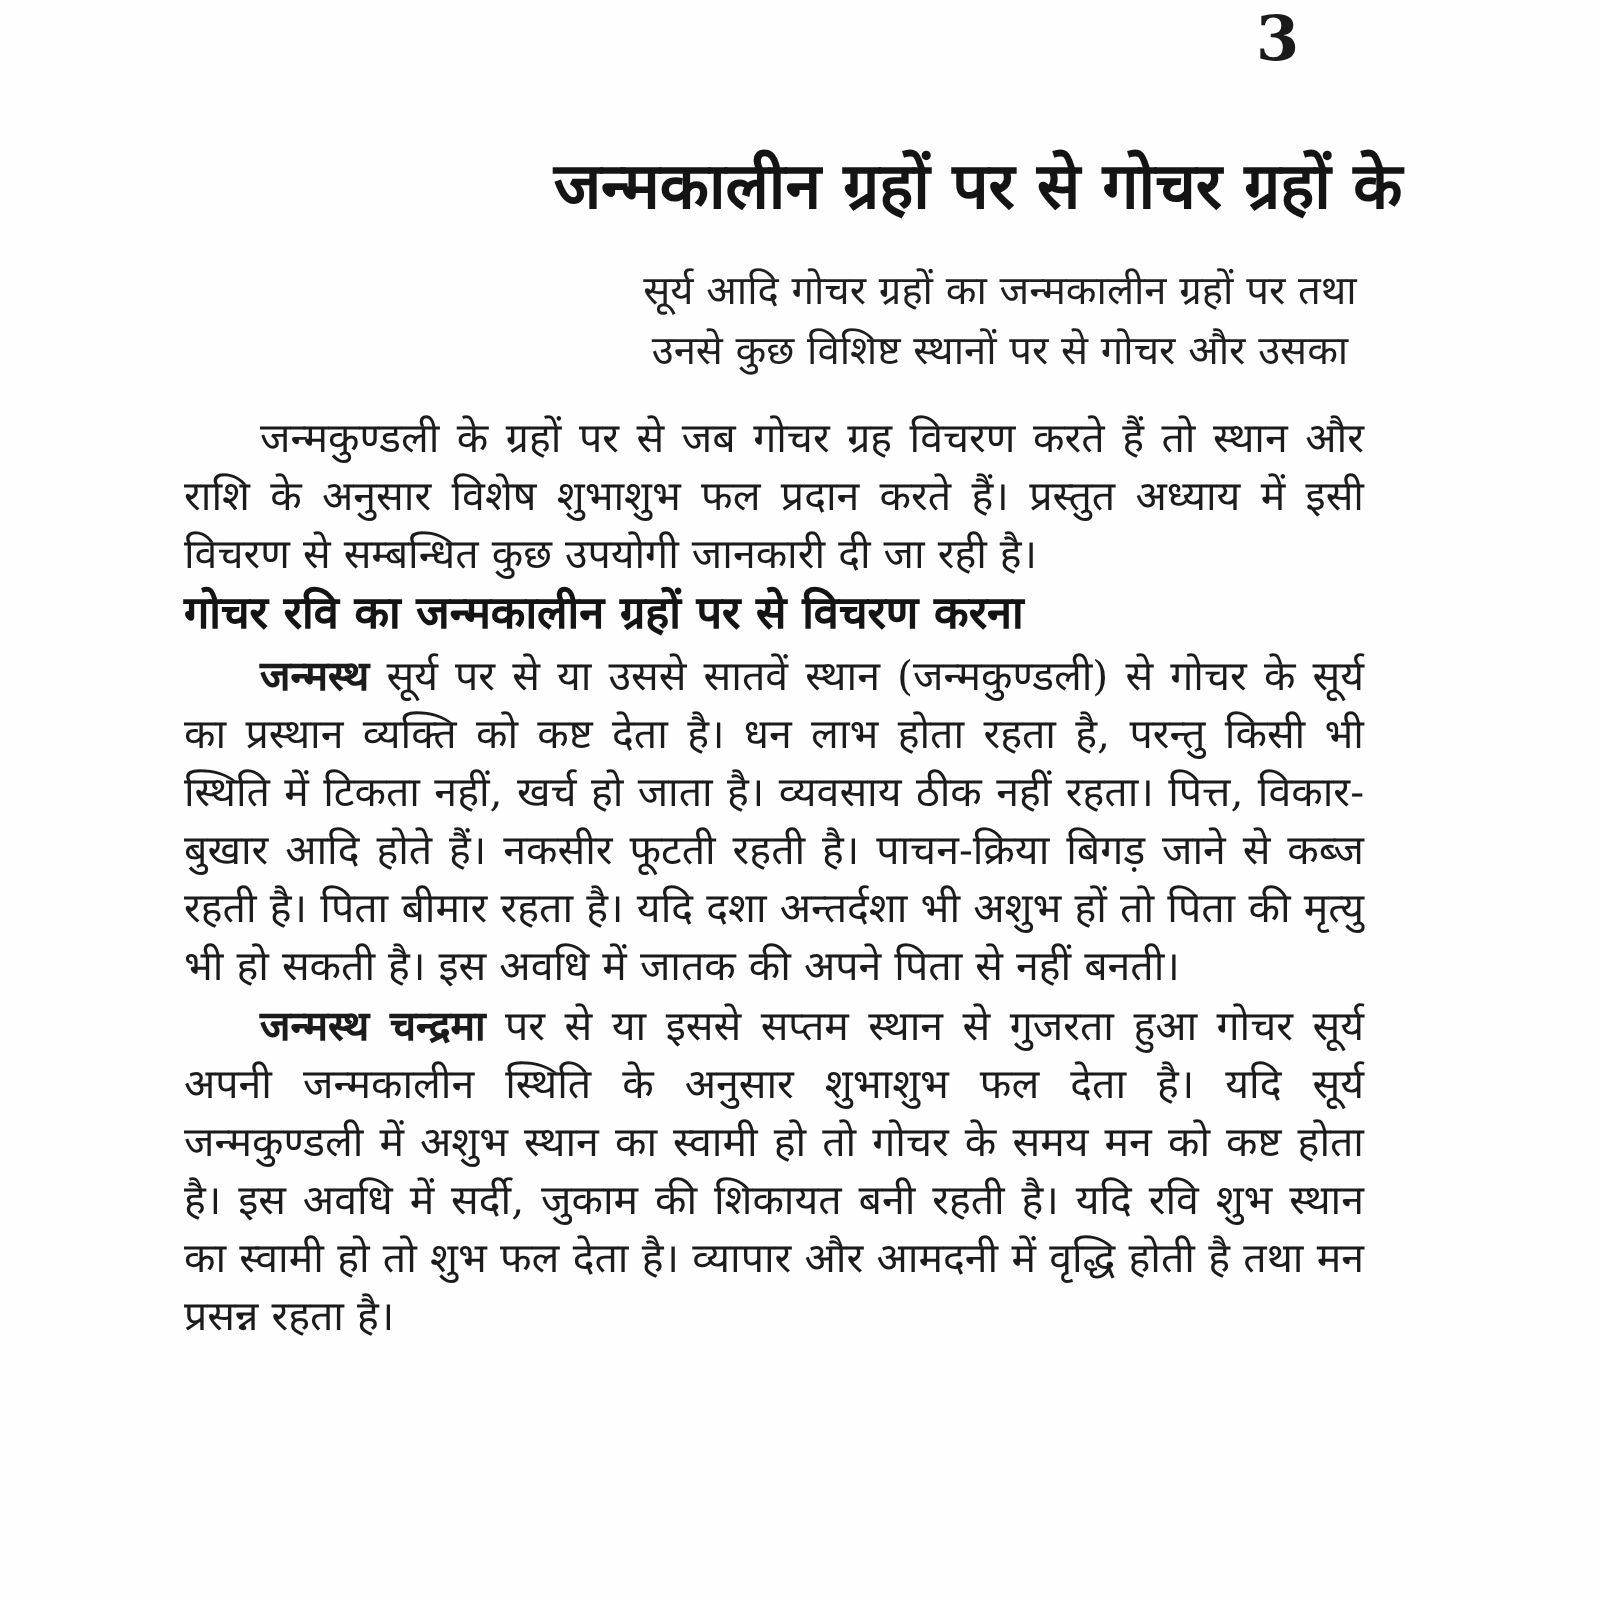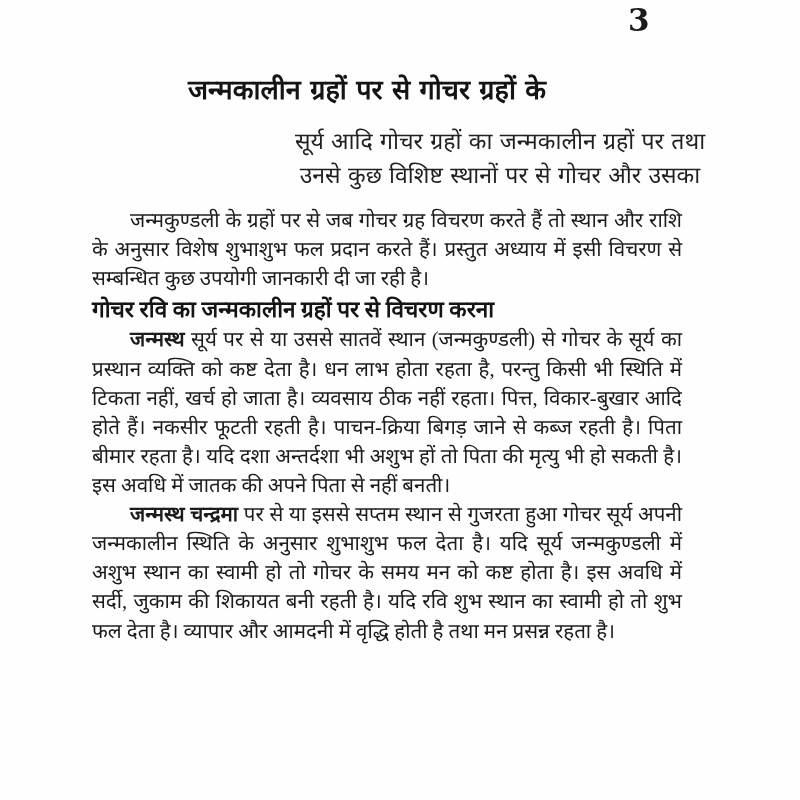--- a/index.html
+++ b/index.html
@@ -21,40 +21,39 @@
     position: absolute;
     top: 2px;
     left: 628px;
     font-size: 31px;
     font-weight: 700;
     letter-spacing: 1px;
   }
   .chapter-heading {
     margin: 0 10px 0 188px;
     padding-top: 70px;
-    text-align: left;
-    font-size: 27px;
+    text-align: center;
+    font-size: 32px;
     font-weight: 700;
     line-height: 1.45;
     color: #141414;
   }
   .intro-block {
     margin: 15px 12px 0 212px;
     text-align: center;
-    font-size: 23px;
+    font-size: 20px;
     line-height: 1.48;
     color: #1f1f1f;
   }
   .body-column {
     margin: 14px 118px 0 92px;
     font-size: 20.5px;
     line-height: 1.42;
     text-align: justify;
     color: #1b1b1b;
-    font-family: Liberation Serif, serif;
   }
   .body-column p {
     margin: 0;
     text-indent: 38px;
   }
   .section-heading {
     text-align: left;
     font-size: 22.5px;
     font-weight: 700;
     margin: 28px 0 17px 0;

